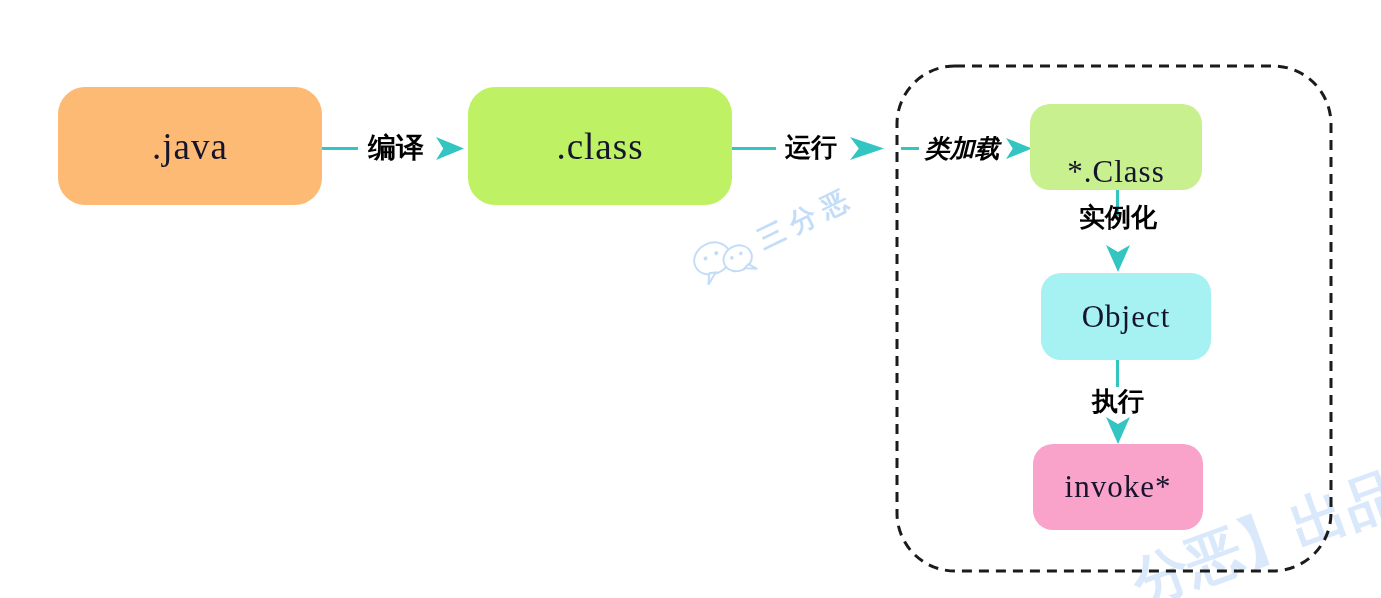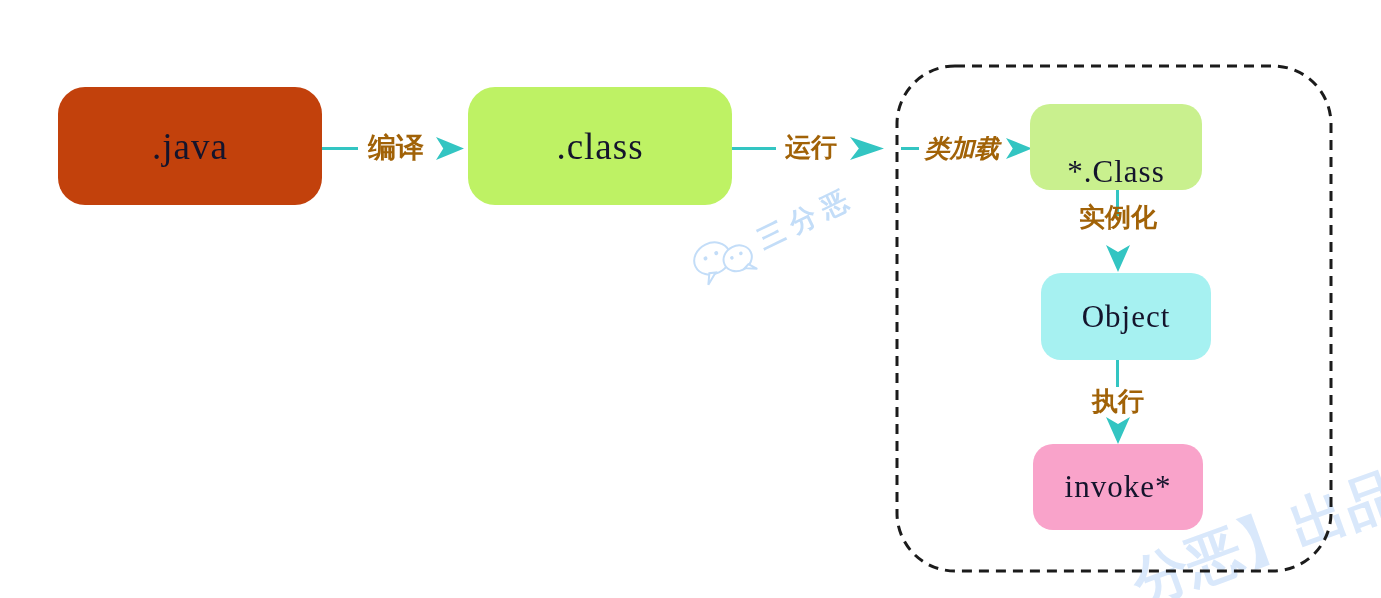--- a/index.html
+++ b/index.html
@@ -21,21 +21,21 @@
   .hline,.vline{position:absolute;background:#33C5C2;}
   .hline{height:3px;}
   .vline{width:3px;}
   .l-compile{left:322px;top:147px;width:36px;}
   .l-run{left:732px;top:147px;width:44px;}
   .l-classload{left:901px;top:147px;width:18px;}
   .l-instantiate{left:1116px;top:190px;height:26px;}
   .l-execute{left:1116px;top:360px;height:27px;}
 
   
-  .elabel{position:absolute;font-weight:700;color:#a16207;text-align:center;white-space:nowrap;}
+  .elabel{position:absolute;font-weight:700;color:#000000;text-align:center;white-space:nowrap;}
   .e-compile{left:354px;top:133px;width:84px;font-size:28px;line-height:30px;}
   .e-run{left:772px;top:133px;width:78px;font-size:26px;line-height:30px;}
   .e-classload{left:916px;top:135px;width:92px;font-size:25px;line-height:28px;font-style:italic;}
   .e-instantiate{left:1064px;top:204px;width:108px;font-size:26px;line-height:28px;}
   .e-execute{left:1071px;top:388px;width:94px;font-size:26px;line-height:28px;}
 
   
   .ah{position:absolute;background:#33C5C2;}
   .ah-r{clip-path:polygon(0 0,100% 50%,0 100%,26% 50%);}
   .ah-d{clip-path:polygon(0 0,50% 26%,100% 0,50% 100%);}
@@ -78,21 +78,21 @@
   </div>
 
   <div class="wm-corner">
     <span>分恶】出品</span>
   </div>
 
   <svg class="jvm" width="441" height="512">
     <rect x="3" y="3" width="434" height="505" rx="58" ry="58"></rect>
   </svg>
 
-  <div class="node n-java" style="background: #c2410c;">
+  <div class="node n-java" style="background: #fdba74;">
     <span class="lbl">.java</span>
   </div>
 
   <div class="hline l-compile"></div>
   <div class="elabel e-compile">编译</div>
   <div class="ah ah-r h-compile"></div>
 
   <div class="node n-class" style="background: #bef264;">
     <span class="lbl">.class</span>
   </div>

